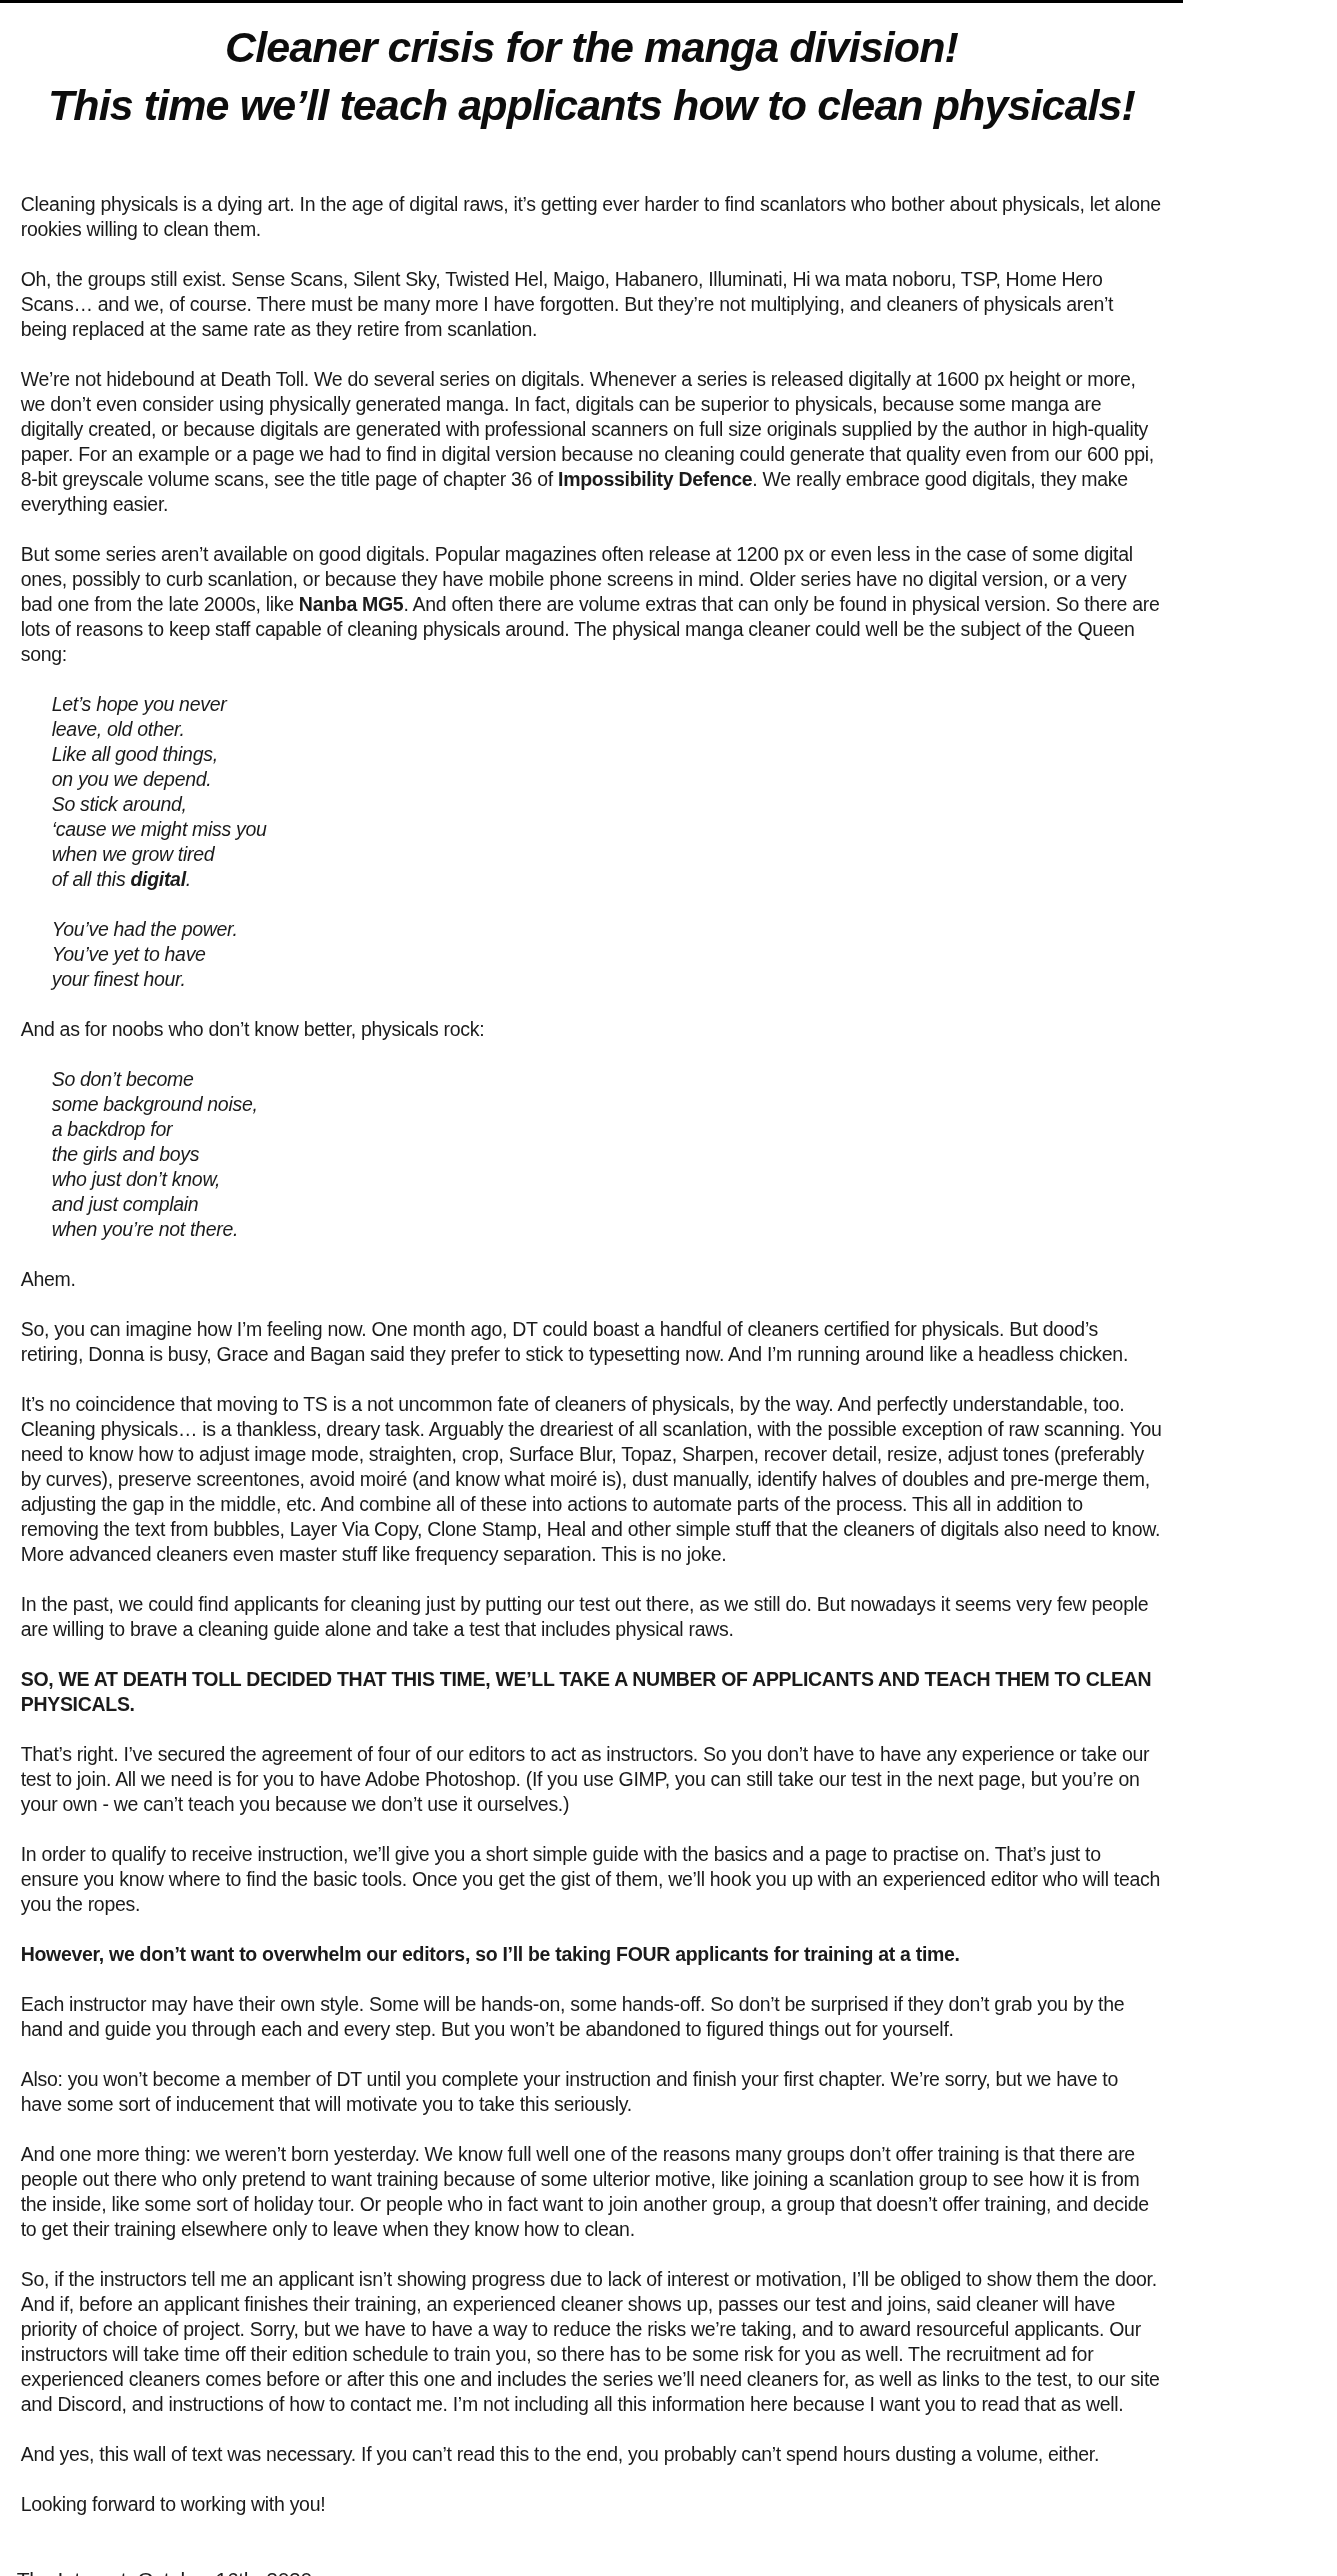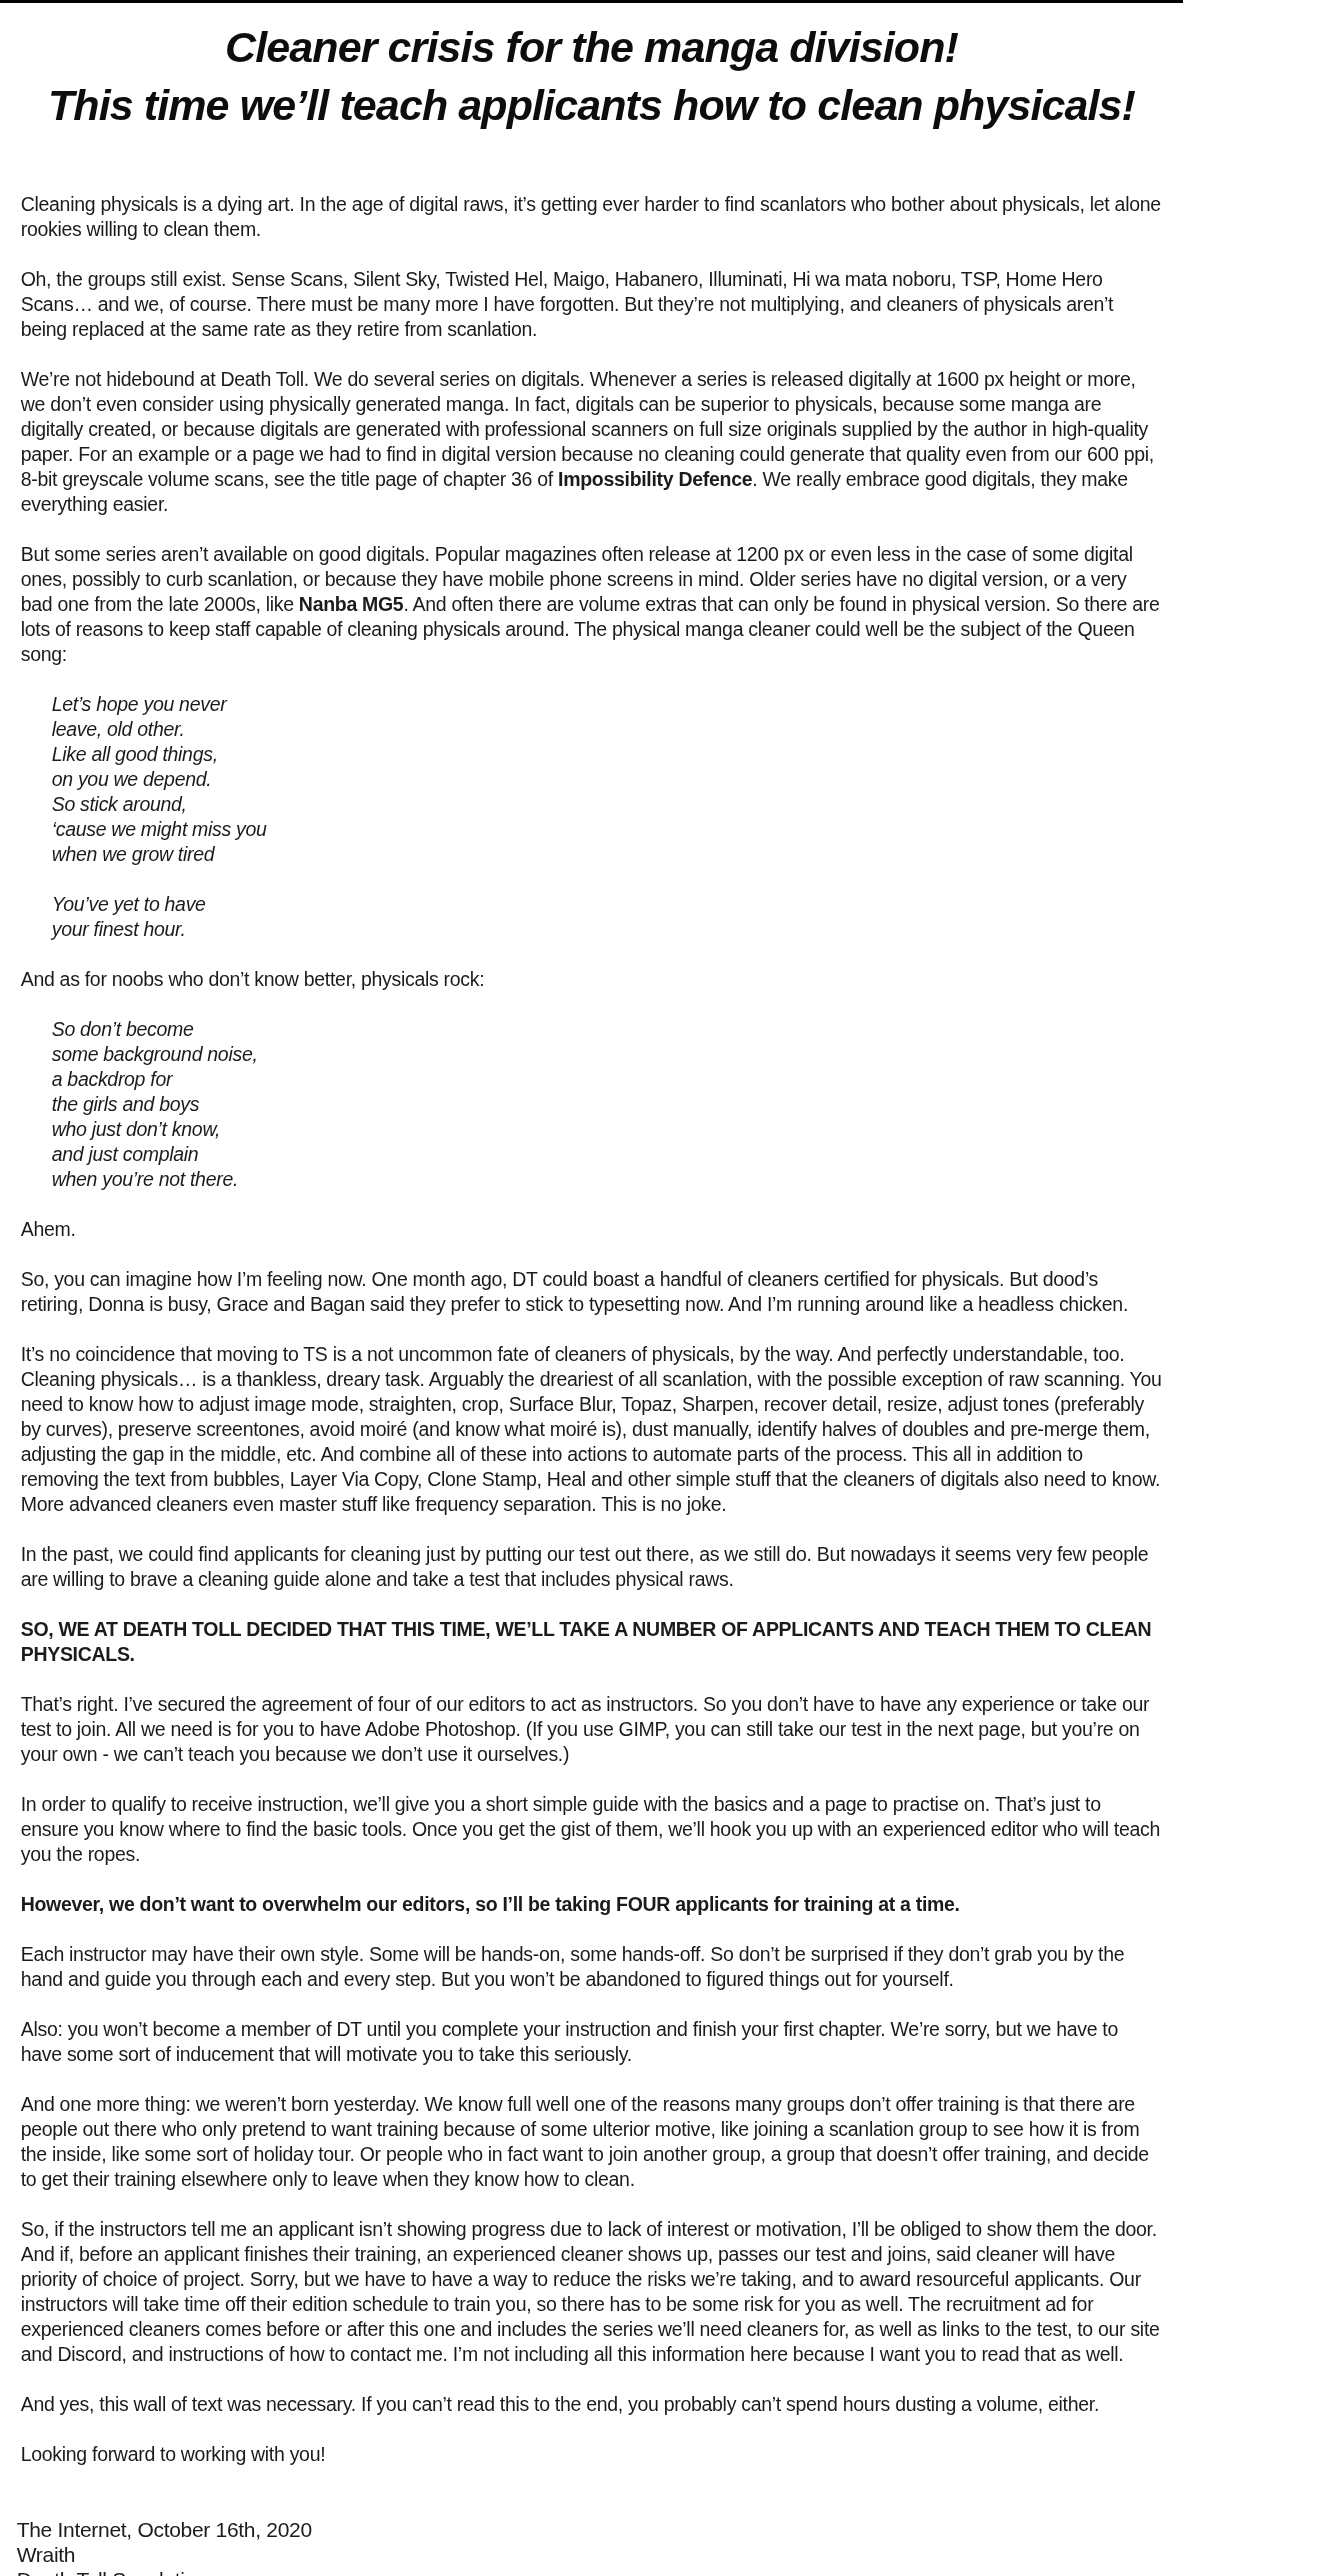--- a/index.html
+++ b/index.html
@@ -71,22 +71,24 @@
       <div class="para"><span>We’re not hidebound at Death Toll. We do several series on digitals. Whenever a series is released digitally at 1600 px height or more, we don’t even consider using physically generated manga. In fact, digitals can be superior to physicals, because some manga are digitally created, or because digitals are generated with professional scanners on full size originals supplied by the author in high-quality paper. For an example or a page we had to find in digital version because no cleaning could generate that quality even from our 600 ppi, 8-bit greyscale volume scans, see the title page of chapter 36 of </span><span class="b i">Impossibility Defence</span><span>. We really embrace good digitals, they make everything easier.</span></div>
       <div class="para"><span>But some series aren’t available on good digitals. Popular magazines often release at 1200 px or even less in the case of some digital ones, possibly to curb scanlation, or because they have mobile phone screens in mind. Older series have no digital version, or a very bad one from the late 2000s, like </span><span class="b i">Nanba MG5</span><span>. And often there are volume extras that can only be found in physical version. So there are lots of reasons to keep staff capable of cleaning physicals around. The physical manga cleaner could well be the subject of the Queen song:</span></div>
       <div class="verse">
         <span class="verse-line"><span>Let’s hope you never</span></span>
         <span class="verse-line"><span>leave, old other.</span></span>
         <span class="verse-line"><span>Like all good things,</span></span>
         <span class="verse-line"><span>on you we depend.</span></span>
         <span class="verse-line"><span>So stick around,</span></span>
         <span class="verse-line"><span>‘cause we might miss you</span></span>
         <span class="verse-line"><span>when we grow tired</span></span>
+        <span class="verse-line"><span>of all this </span><span class="b">digital</span><span>.</span></span>
       </div>
       <div class="verse">
+        <span class="verse-line"><span>You’ve had the power.</span></span>
         <span class="verse-line"><span>You’ve yet to have</span></span>
         <span class="verse-line"><span>your finest hour.</span></span>
       </div>
       <div class="para"><span>And as for noobs who don’t know better, physicals rock:</span></div>
       <div class="verse">
         <span class="verse-line"><span>So don’t become</span></span>
         <span class="verse-line"><span>some background noise,</span></span>
         <span class="verse-line"><span>a backdrop for</span></span>
         <span class="verse-line"><span>the girls and boys</span></span>
         <span class="verse-line"><span>who just don’t know,</span></span>

